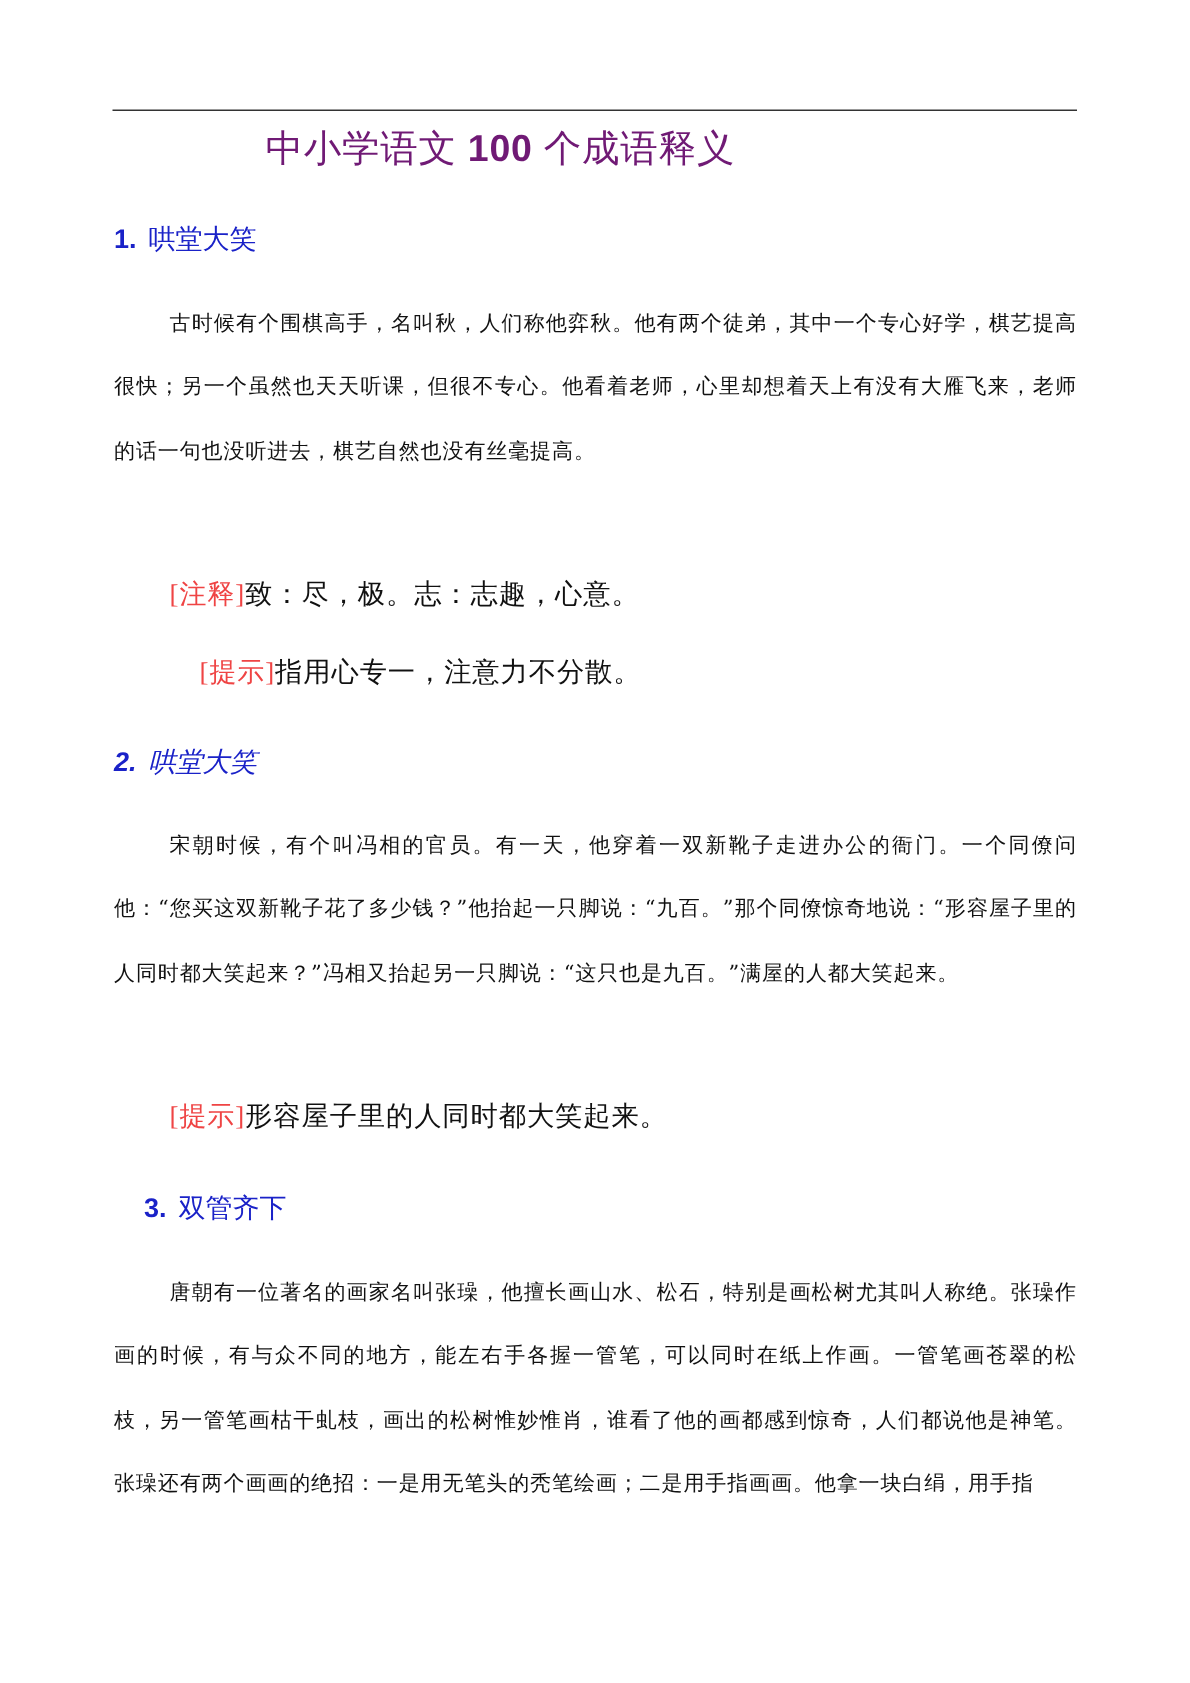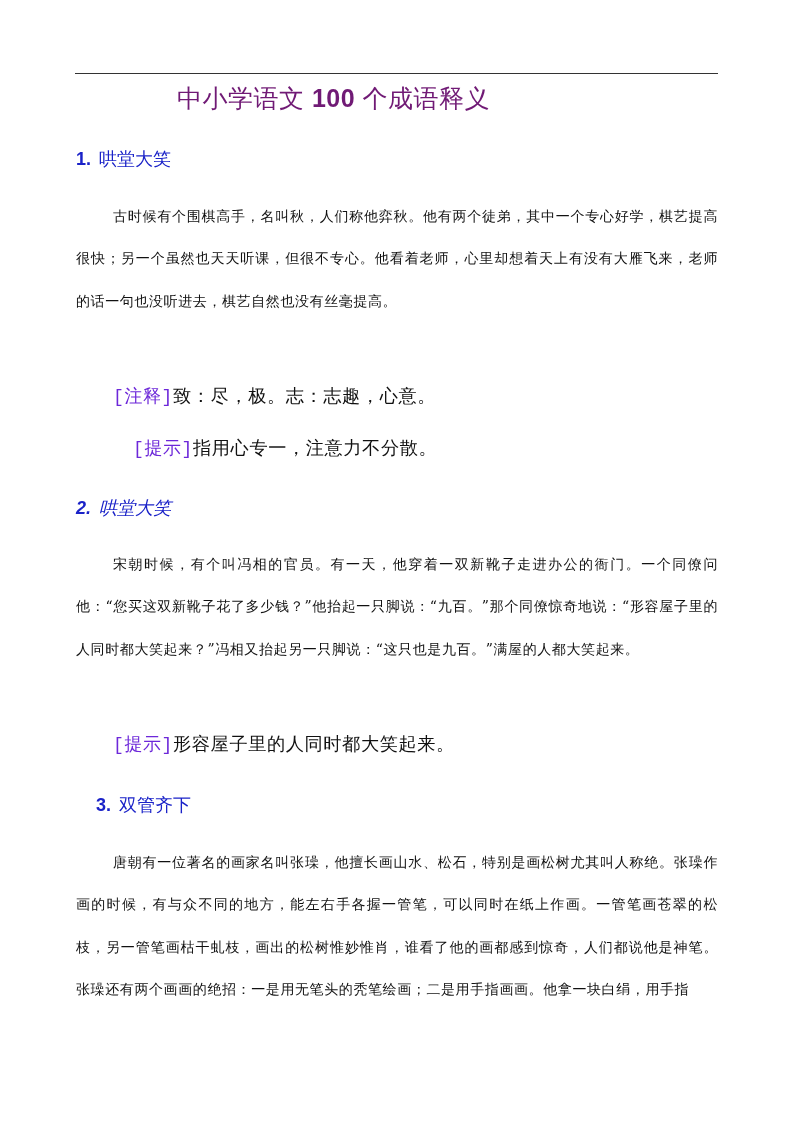--- a/index.html
+++ b/index.html
@@ -10,21 +10,21 @@
   .title { position:absolute; left:0; top:82px; width:667px; text-align:center;
            font-family:"Liberation Sans", "DejaVu Sans", sans-serif;
            font-size:25px; color:#701a75; letter-spacing:0.5px; }
   .title .num { font-weight:bold; }
   .heading { position:absolute; left:76px; font-family:"Liberation Sans","DejaVu Sans",sans-serif;
              font-size:18px; color:#1a22c8; }
   .heading .hnum { font-weight:bold; margin-right:8px; }
   .para { position:absolute; left:76px; width:642px; font-size:14px;
           line-height:42.3px; text-align:justify; text-indent:37px; letter-spacing:0.6px; }
   .note { position:absolute; left:113px; font-size:18.2px; letter-spacing:0.6px; }
-  .tag { color:#6d28d9; font-family:Liberation Mono, monospace; font-size:18px; }
+  .tag { color:#ef4444; font-family:Liberation Serif, serif; font-size:18px; }
 </style>
 </head>
 <body>
 
 <div class="rule"></div>
 
 <div class="title"><span>中小学语文 </span><span class="num">100</span><span> 个成语释义</span></div>
 
 <div class="heading" style="top:147px;">
   <span class="hnum">1.</span><span>哄堂大笑</span>

